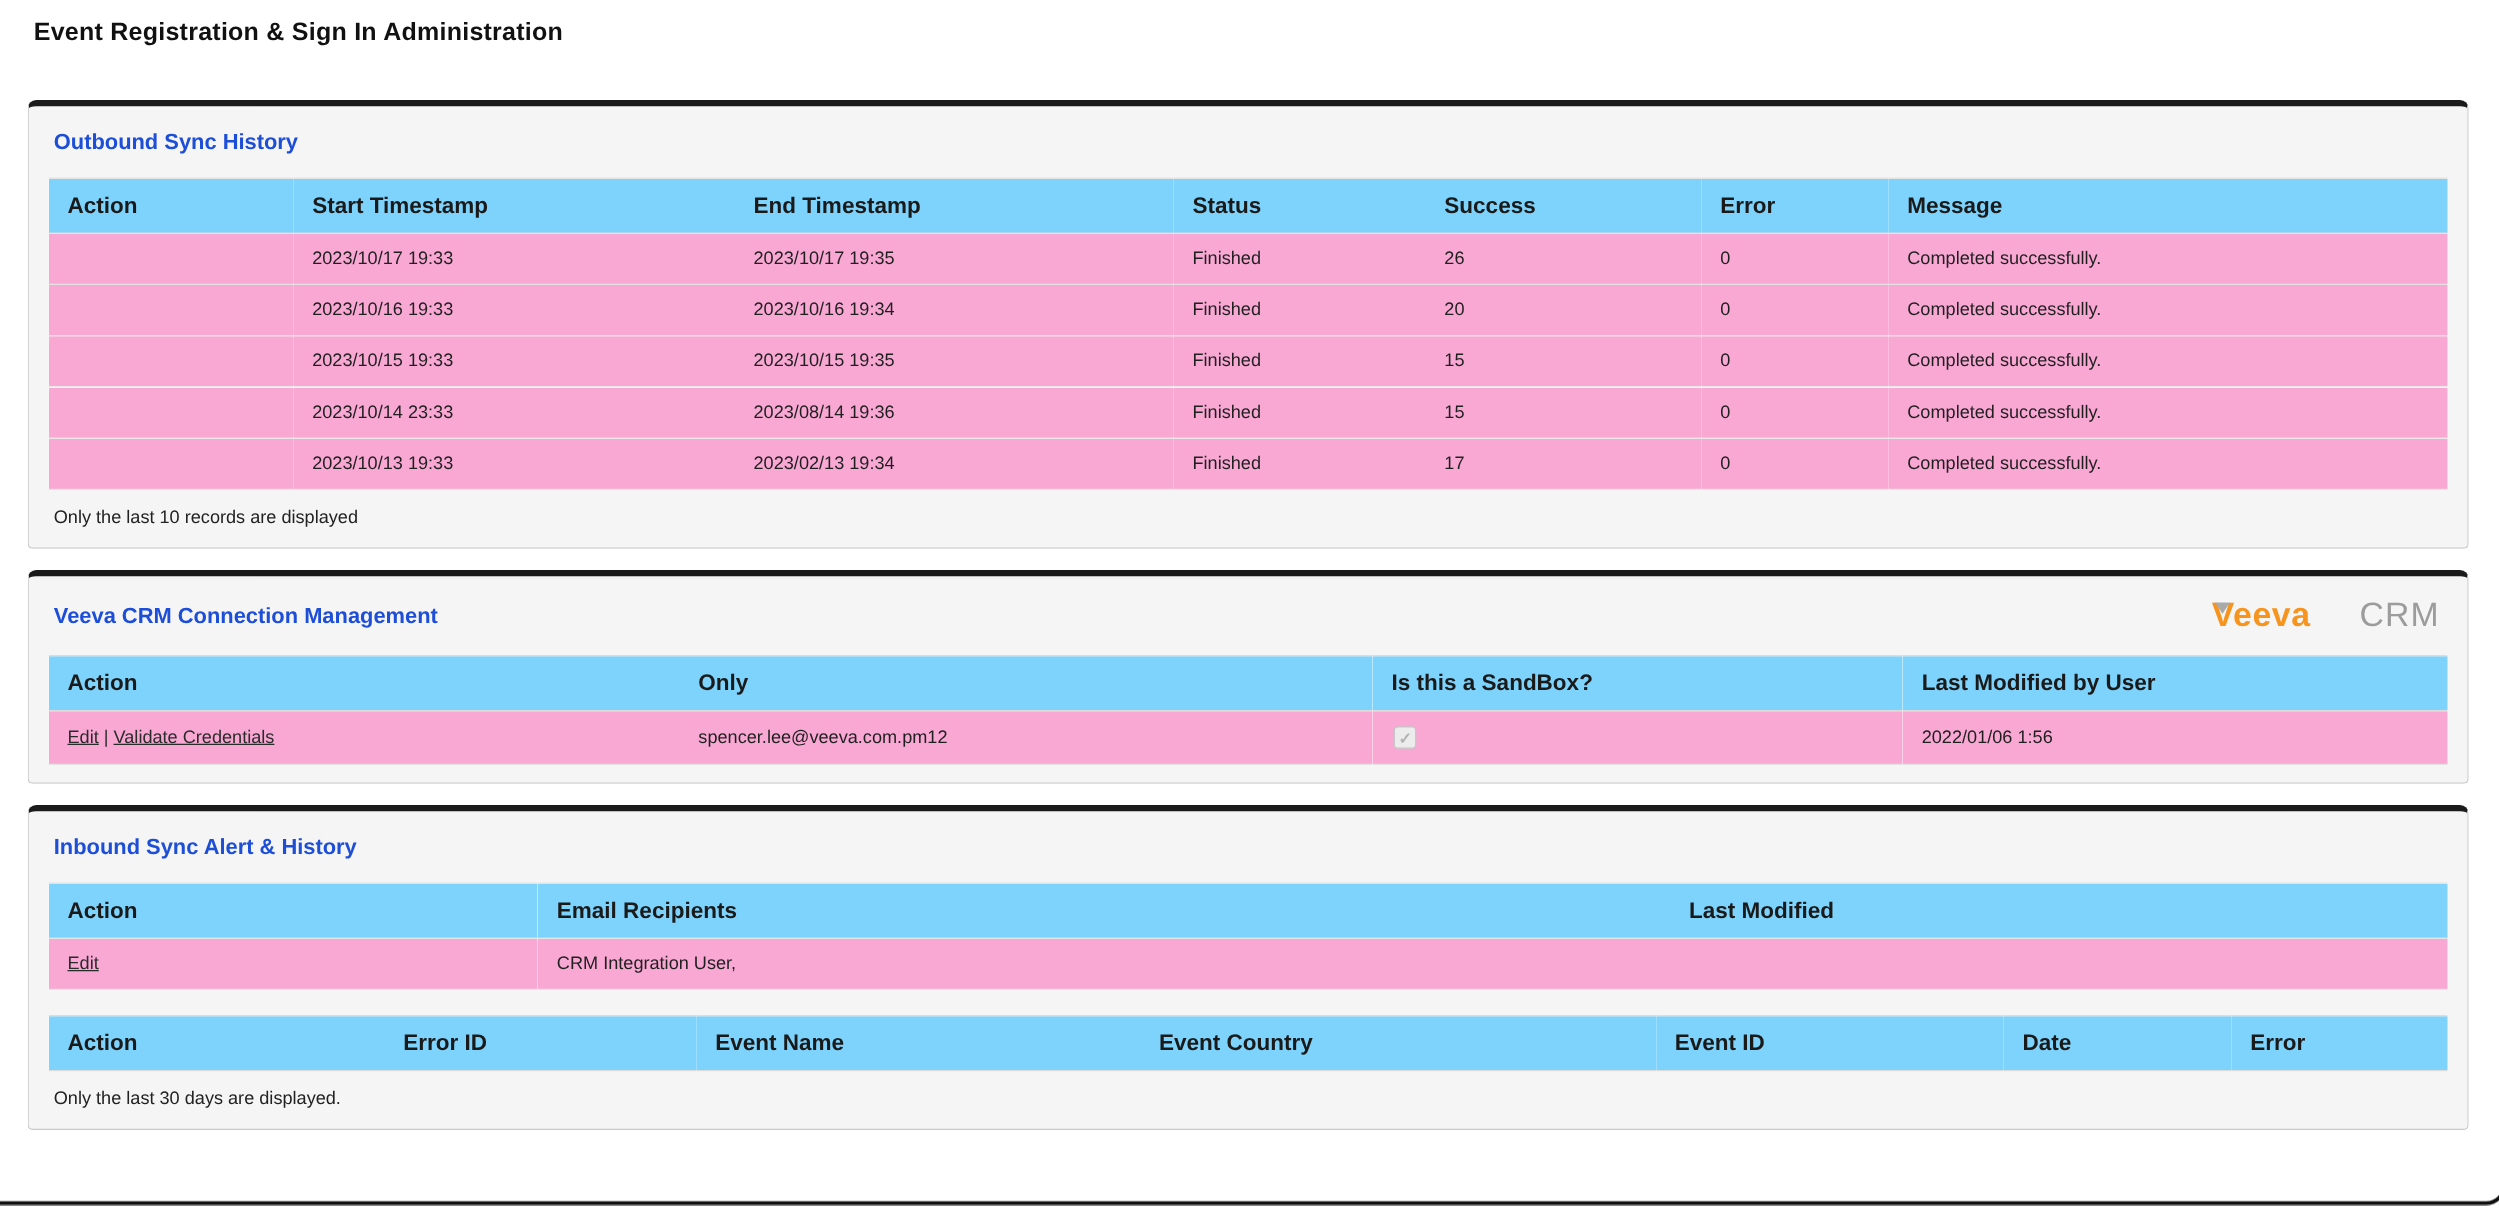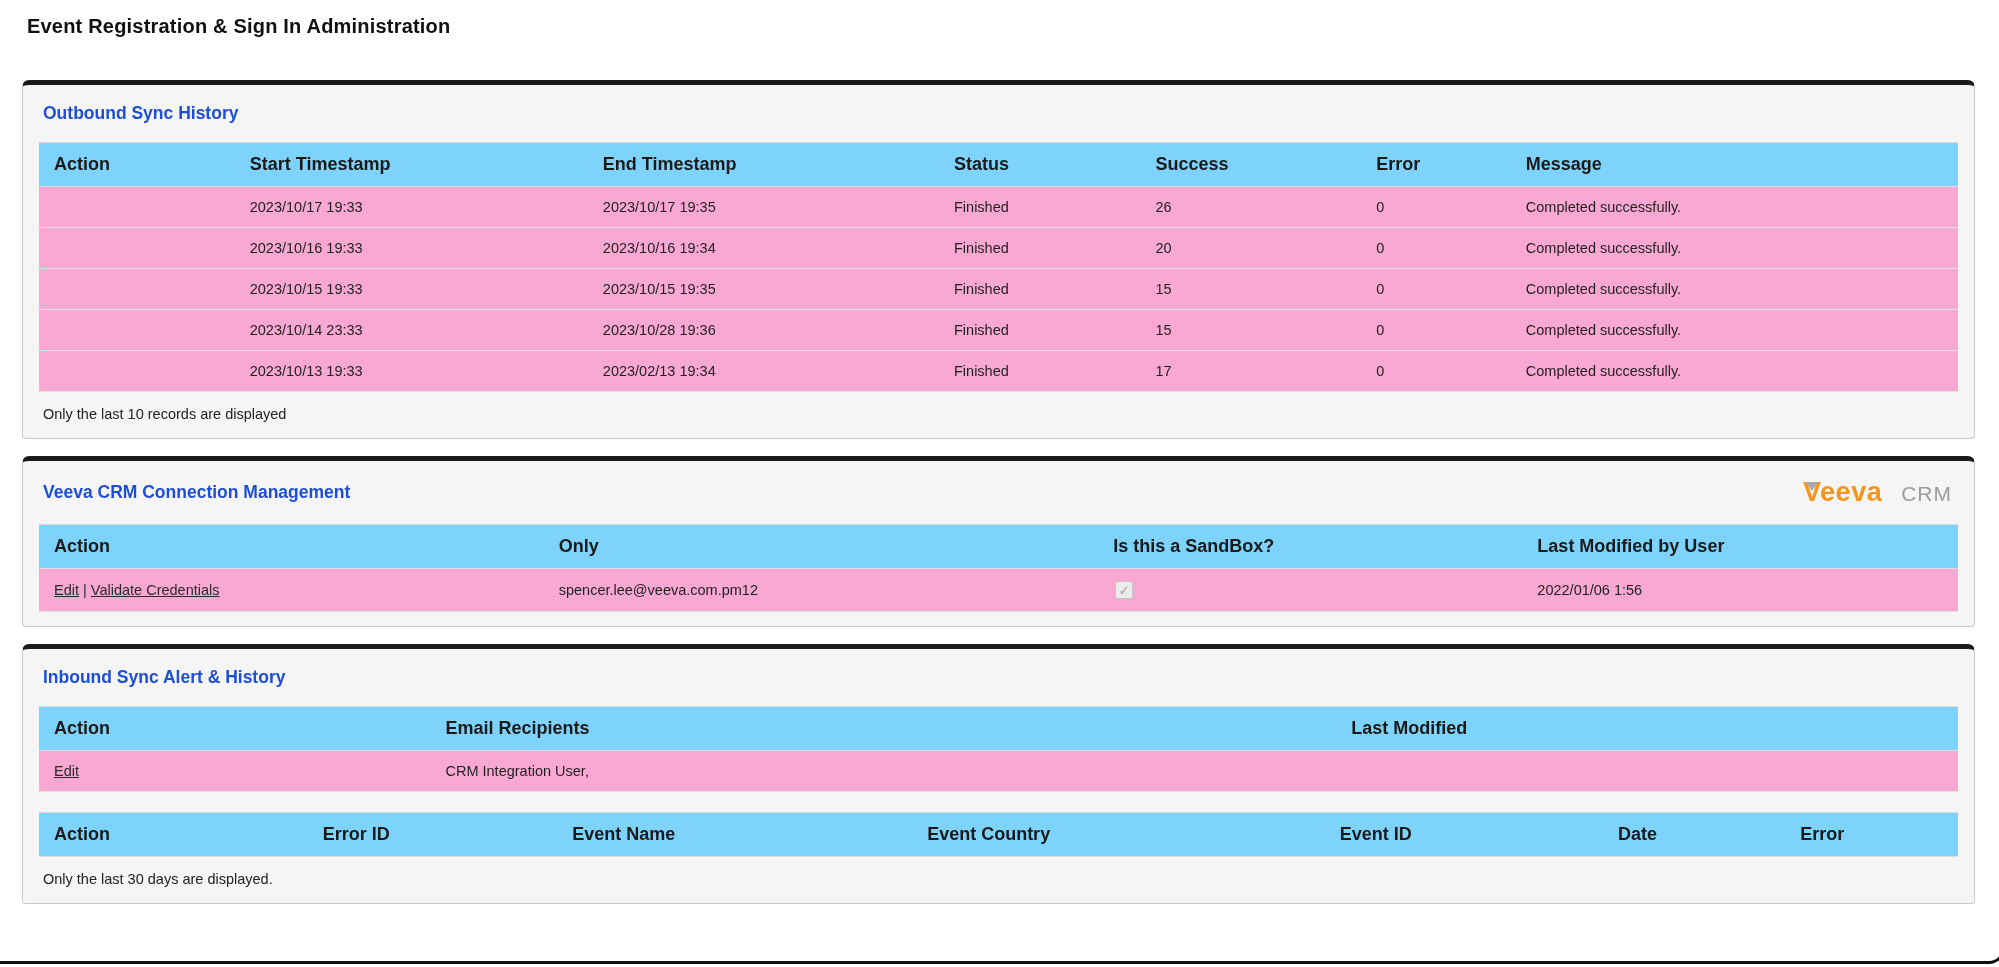--- a/index.html
+++ b/index.html
@@ -85,44 +85,45 @@
     text-decoration: underline;
     cursor: pointer;
   }
   .link-sep { color: #2b2b2b; }
   .gap { height: 20px; }
   .th-center { text-align: center; }
   
   .veeva-logo {
     display: flex;
     align-items: baseline;
-    gap: 19px;
+    gap: 7px;
     line-height: 1;
     padding-right: 2px;
   }
   .veeva-word {
     position: relative;
     font-size: 27px;
     font-weight: bold;
     color: #f7941e;
     letter-spacing: 0.5px;
   }
   .veeva-tri {
     position: absolute;
     left: 3px; top: 3px;
     width: 0; height: 0;
     border-left: 6px solid transparent;
     border-right: 6px solid transparent;
     border-top: 9px solid #a9a9a9;
   }
   .crm-word {
-    font-size: 21px;
+    font-size: 27px;
     font-weight: 400;
     color: #9c9c9c;
     letter-spacing: 1px;
+    margin-left: 32px;
   }
   
   .checkbox {
     display: inline-flex;
     align-items: center;
     justify-content: center;
     width: 18px; height: 18px;
     border: 1px solid #c6c6c6;
     border-radius: 3px;
     background: #ececec;
@@ -189,21 +190,21 @@
         <td>2023/10/15 19:33</td>
         <td>2023/10/15 19:35</td>
         <td>Finished</td>
         <td>15</td>
         <td>0</td>
         <td>Completed successfully.</td>
       </tr>
       <tr>
         <td></td>
         <td>2023/10/14 23:33</td>
-        <td>2023/10/28 19:36</td>
+        <td>2023/08/14 19:36</td>
         <td>Finished</td>
         <td>15</td>
         <td>0</td>
         <td>Completed successfully.</td>
       </tr>
       <tr>
         <td></td>
         <td>2023/10/13 19:33</td>
         <td>2023/02/13 19:34</td>
         <td>Finished</td>

